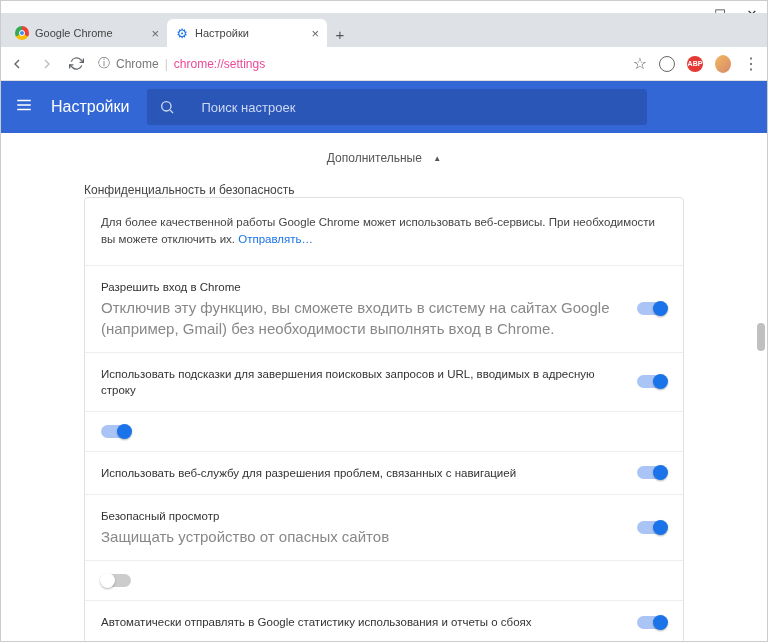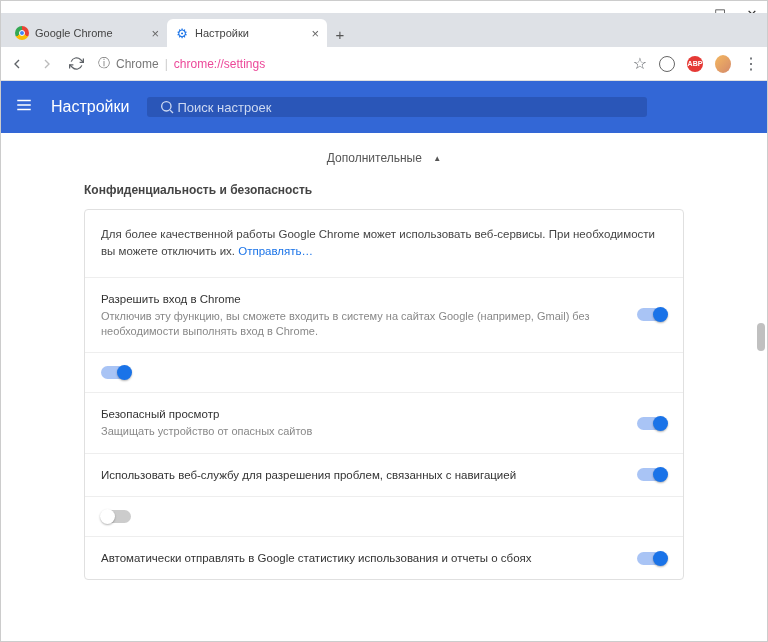--- a/index.html
+++ b/index.html
@@ -19,36 +19,36 @@
 .navicon.dis{color:#bbb}
 .omnibox{flex:1;display:flex;align-items:center;gap:6px;font-size:12px;color:#777}
 .omnibox .secure{color:#777}
 .omnibox .divider{color:#ccc}
 .omnibox .url{color:#ec4899}
 .rightext{display:flex;align-items:center;gap:12px}
 .exticon{width:16px;height:16px;display:flex;align-items:center;justify-content:center}
 .header{height:52px;background:#3367d6;display:flex;align-items:center;padding:0 14px;gap:18px;color:#fff}
 .hamburger{cursor:pointer}
 .htitle{font-size:16px;font-weight:500}
-.searchbox{flex:0 0 500px;height:20px;background:#2a56b8;border-radius:3px;display:flex;align-items:center;padding:0 12px;gap:2px;color:#cdd9f2}
+.searchbox{flex:0 0 500px;height:36px;background:#2a56b8;border-radius:3px;display:flex;align-items:center;padding:0 12px;gap:26px;color:#cdd9f2}
 .searchbox input{background:none;border:none;outline:none;color:#fff;font-size:13px;flex:1}
 .searchbox input::placeholder{color:#cdd9f2}
 .content{flex:1;overflow:hidden;background:#fff;position:relative}
 .advanced{text-align:center;font-size:12px;color:#555;padding:18px 16px;cursor:pointer}
 .advanced .chev{display:inline-block;margin-left:8px;font-size:8px;position:relative;top:-1px}
 .section{max-width:620px;margin:0 auto;padding:0 10px}
-.sectitle{font-size:12px;color:#444;font-weight:700;margin-bottom:12px}
+.sectitle{font-size:12px;color:#444;font-weight:400;}
 .card{border:1px solid #e0e0e0;border-radius:4px;background:#fff}
 .intro{padding:16px;font-size:11.5px;color:#444;line-height:1.5;border-bottom:1px solid #eee}
 .intro a{color:#1a73e8;text-decoration:none;cursor:pointer}
 .row{display:flex;align-items:center;padding:13px 16px;border-bottom:1px solid #eee;gap:12px}
 .row:last-child{border-bottom:none}
 .rowtext{flex:1}
 .rowtitle{font-size:11.5px;color:#333;line-height:1.4}
-.rowsub{font-size:11px;color:#888;line-height:1.4;margin-top:2px}
+.rowsub{font-size:15px;color:#888;line-height:1.4;margin-top:2px}
 .toggle{width:30px;height:13px;border-radius:8px;position:relative;cursor:pointer;flex-shrink:0}
 .toggle::after{content:"";position:absolute;width:15px;height:15px;border-radius:50%;top:-1px;box-shadow:0 1px 2px rgba(0,0,0,.3)}
 .toggle.on{background:#a9c4f5}
 .toggle.on::after{background:#1a73e8;right:-1px}
 .toggle.off{background:#ccc}
 .toggle.off::after{background:#fff;left:-1px}
 .scrollbar{position:absolute;right:2px;top:322px;width:8px;height:28px;background:#c0c0c0;border-radius:4px}
 .chrome-logo{width:14px;height:14px;border-radius:50%;background:conic-gradient(#ea4335 0 120deg,#fbbc05 120deg 240deg,#34a853 240deg 360deg);position:relative}
 .chrome-logo::after{content:"";position:absolute;inset:4px;background:#4285f4;border-radius:50%;border:1px solid #fff}
 .gear{color:#1a73e8;font-size:13px}
@@ -149,32 +149,38 @@
         </div>
         <div id="rows">
             <div class="row">
               <div class="rowtext">
                 <div class="rowtitle">Разрешить вход в Chrome</div>
                 <div class="rowsub">Отключив эту функцию, вы сможете входить в систему на сайтах Google (например, Gmail) без необходимости выполнять вход в Chrome.</div>
               </div>
               <div class="toggle on"></div>
             </div>
             <div class="row">
+              <div class="rowtext">
+                <div class="rowtitle">Использовать подсказки для завершения поисковых запросов и URL, вводимых в адресную строку</div>
+              </div>
+              <div class="toggle on"></div>
+            </div>
+            <div class="row">
+              <div class="toggle on"></div>
+            </div>
+            <div class="row">
+              <div class="rowtext">
+                <div class="rowtitle">Использовать веб-службу для разрешения проблем, связанных с навигацией</div>
+              </div>
               <div class="toggle on"></div>
             </div>
             <div class="row">
               <div class="rowtext">
                 <div class="rowtitle">Безопасный просмотр</div>
                 <div class="rowsub">Защищать устройство от опасных сайтов</div>
-              </div>
-              <div class="toggle on"></div>
-            </div>
-            <div class="row">
-              <div class="rowtext">
-                <div class="rowtitle">Использовать веб-службу для разрешения проблем, связанных с навигацией</div>
               </div>
               <div class="toggle on"></div>
             </div>
             <div class="row">
               <div class="toggle off"></div>
             </div>
             <div class="row">
               <div class="rowtext">
                 <div class="rowtitle">Автоматически отправлять в Google статистику использования и отчеты о сбоях</div>
               </div>

